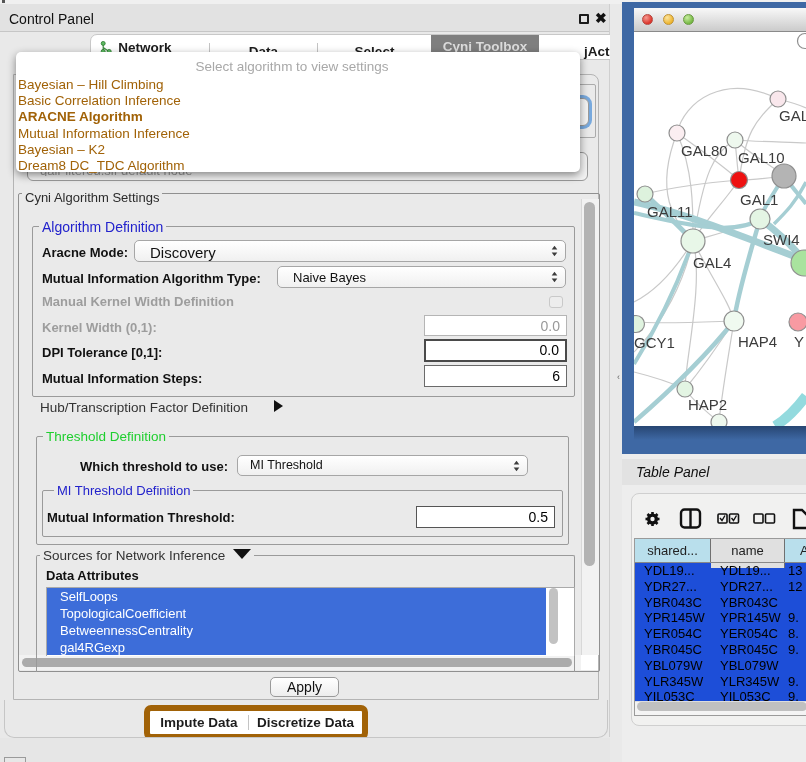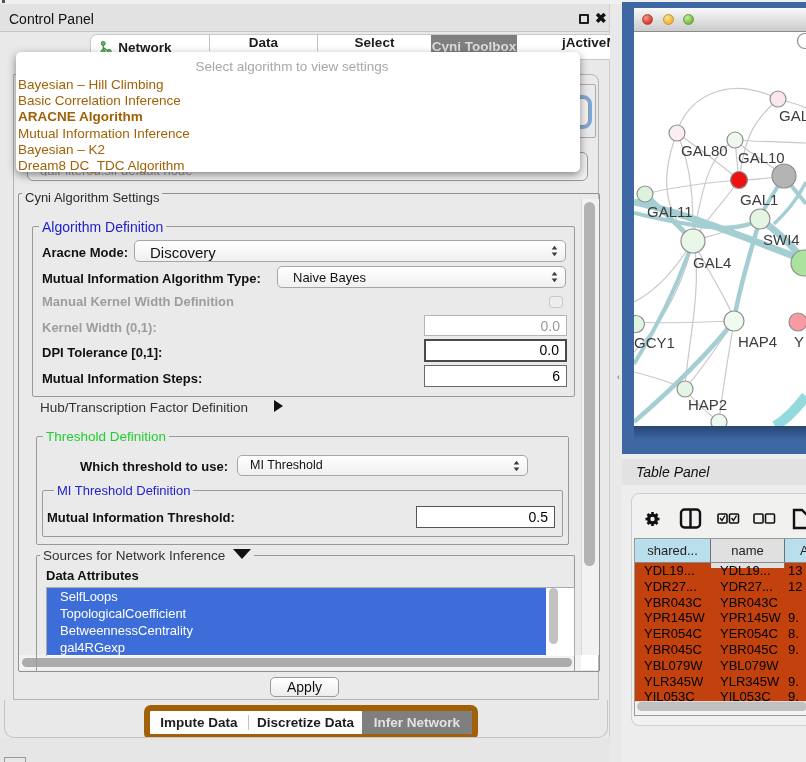--- a/index.html
+++ b/index.html
@@ -17,34 +17,34 @@
 <div class="abs" style="left:2px;top:0;width:3px;height:3px;background:#555;"></div>
 
 <div class="abs" style="left:0;top:4px;width:610px;height:27px;background:#e2e2e2;border-bottom:1px solid #c6c6c6;"></div>
 <div class="abs" style="left:9px;top:11px;font-size:14px;color:#111;">Control Panel</div>
 
 <div class="abs" style="left:579px;top:14px;width:6px;height:6px;border:2px solid #1a1a1a;border-radius:1px;"></div>
 <div class="abs" style="left:595px;top:10px;font-size:14px;font-weight:bold;color:#111;">✖</div>
 
 <div class="abs" style="left:609px;top:4px;width:1px;height:733px;background:#cfcfcf;"></div>
 
-<div class="abs" style="left:90px;top:34px;height:24px;background:#fff;border:1px solid #c8c8c8;border-radius:7px;overflow:hidden;display:flex;align-items:flex-start;font-size:13.5px;font-weight:bold;color:#1c1c1c;gap:28px;">
+<div class="abs" style="left:90px;top:34px;height:24px;background:#fff;border:1px solid #c8c8c8;border-radius:7px;overflow:hidden;display:flex;align-items:flex-end;font-size:13.5px;font-weight:bold;color:#1c1c1c;gap:28px;">
   <div style="width:90px;display:flex;align-items:center;justify-content:center;height:24px;box-sizing:border-box;">
     <svg width="12" height="13" viewBox="0 0 12 13" style="margin-right:6px;">
       <path d="M3.2 2.6 L3.2 10 M3.2 6.5 L9 10.4" stroke="#3f8c42" stroke-width="1.2" fill="none"></path>
       <circle cx="3.2" cy="2.4" r="2" fill="#5cb860" stroke="#2c7a2f" stroke-width="0.8"></circle>
       <circle cx="3.2" cy="10.4" r="2" fill="#5cb860" stroke="#2c7a2f" stroke-width="0.8"></circle>
       <circle cx="9.2" cy="10.4" r="2" fill="#5cb860" stroke="#2c7a2f" stroke-width="0.8"></circle>
     </svg>
     Network</div>
   <div style="width:1px;height:16px;background:#c4c4c4;"></div>
   <div style="width:51px;text-align:center;">Data</div>
   <div style="width:1px;height:16px;background:#c4c4c4;"></div>
   <div style="width:57px;text-align:center;">Select</div>
-  <div style="background:#7f7f7f;color:#dcdcdc;height:24px;line-height:24px;width:86px;text-align:center;">Cyni Toolbox</div>
+  <div style="background:#7f7f7f;color:#dcdcdc;height:24px;line-height:24px;width:108px;text-align:center;">Cyni Toolbox</div>
   <div style="width:143px;text-align:center;">jActiveMNodules</div>
 </div>
 
 <div class="abs" style="left:13px;top:74px;width:584px;height:624px;background:#eaeaea;border:1px solid #b4b4b4;border-radius:0 8px 0 0;"></div>
 
 <div class="abs" style="left:22px;top:84px;width:572px;height:52px;border:1px solid #ababab;border-radius:2px;"></div>
 <div class="abs" style="left:27px;top:98px;width:560px;height:26px;background:#f4f4f4;border:1px solid #9a9a9a;border-radius:6px;box-shadow:0 0 0 3px #78a9dd;"></div>
 
 <div class="abs" style="left:27px;top:152px;width:559px;height:27px;background:#f2f2f2;border:1px solid #9a9a9a;border-radius:6px;"></div>
 <div class="abs" style="left:40px;top:163px;width:500px;height:13px;overflow:hidden;font-size:13px;color:#9a9a9a;">galFiltered.sif default node</div>
@@ -119,21 +119,20 @@
 <div class="abs" style="left:46px;top:587px;width:527px;height:68px;background:#fff;border:1px solid #aaa;border-bottom:none;"></div>
 <div class="abs" style="left:47px;top:588px;width:499px;height:67px;background:#3d6dd9;color:#fff;font-size:13px;line-height:17px;padding:0 0 0 13px;box-sizing:border-box;">SelfLoops<br>TopologicalCoefficient<br>BetweennessCentrality<br>gal4RGexp</div>
 <div class="abs" style="left:549px;top:588px;width:9px;height:56px;background:#c2c2c2;border-radius:5px;"></div>
 
 <div class="abs" style="left:270px;top:677px;width:67px;height:18px;background:linear-gradient(#ffffff,#ededed);border:1px solid #9a9a9a;border-radius:5px;text-align:center;font-size:14px;color:#111;line-height:18px;">Apply</div>
 
 <div class="abs" style="left:144px;top:705px;height:23px;background:#fff;border:6px solid #a16207;border-radius:7px;overflow:hidden;display:flex;align-items:center;font-size:13.5px;font-weight:bold;color:#1c1c1c;">
   <div style="width:98px;text-align:center;">Impute Data</div>
   <div style="width:1px;height:15px;background:#c4c4c4;"></div>
   <div style="width:113px;text-align:center;">Discretize Data</div>
-  <div style="background:#7f7f7f;color:#e2e2e2;height:23px;line-height:23px;width:110px;text-align:center;">Infer Network</div>
 </div>
 
 <div class="abs" style="left:4px;top:700px;width:602px;height:37px;border-left:1px solid #c6c6c6;border-right:1px solid #c6c6c6;border-bottom:1px solid #c6c6c6;border-radius:0 0 10px 10px;"></div>
 <div class="abs" style="left:0;top:738px;width:610px;height:24px;background:#e6e6e6;"></div>
 
 <div class="abs" style="left:4px;top:757px;width:20px;height:10px;background:#e7e7e7;border:1px solid #9a9a9a;"></div>
 
 <div class="abs" style="left:16px;top:52px;width:564px;height:120px;background:#fff;border-radius:5px;box-shadow:0 3px 8px rgba(0,0,0,0.45);"></div>
 <div class="abs" style="left:16px;top:59px;width:552px;text-align:center;font-size:13.5px;color:#a8a8a8;">Select algorithm to view settings</div>
 <div class="abs" style="left:18px;top:77px;font-size:13.5px;color:#a16207;line-height:16.2px;">
@@ -268,21 +267,21 @@
 
   <g stroke="#111" stroke-width="1.6" fill="none">
     <rect x="110" y="6" width="9" height="9" rx="1"></rect>
     <rect x="121.5" y="6" width="9" height="9" rx="1"></rect>
   </g>
 
   <path d="M150 2 h8 l6 6 v12 h-14 z" fill="none" stroke="#111" stroke-width="2.4"></path>
 </svg>
 </div>
 
-<div class="abs" style="left:634px;top:538px;width:172px;height:176px;background:#c2410c;border:1px solid #9a9a9a;border-right:none;overflow:hidden;">
+<div class="abs" style="left:634px;top:538px;width:172px;height:176px;background:#1d4ed8;border:1px solid #9a9a9a;border-right:none;overflow:hidden;">
 
   <div class="abs" style="left:0;top:0;width:75px;height:23px;background:#b9dfec;border-right:1px solid #707070;text-align:center;font-size:13px;line-height:23px;color:#222;">shared...</div>
   <div class="abs" style="left:76px;top:0;width:73px;height:29px;background:#e0e0e0;border-right:1px solid #707070;text-align:center;font-size:13px;line-height:23px;color:#222;">name</div>
   <div class="abs" style="left:150px;top:0;width:22px;height:23px;background:#b9dfec;font-size:13px;line-height:23px;color:#222;padding-left:15px;box-sizing:border-box;">A</div>
   <div class="abs" style="left:0;top:23px;width:172px;height:1px;background:#888;"></div>
 
   <div class="abs" style="left:9px;top:24px;font-size:13px;line-height:15.8px;color:#000;">YDL19...<br>YDR27...<br>YBR043C<br>YPR145W<br>YER054C<br>YBR045C<br>YBL079W<br>YLR345W<br>YIL053C</div>
   <div class="abs" style="left:85px;top:24px;font-size:13px;line-height:15.8px;color:#000;">YDL19...<br>YDR27...<br>YBR043C<br>YPR145W<br>YER054C<br>YBR045C<br>YBL079W<br>YLR345W<br>YIL053C</div>
   <div class="abs" style="left:153px;top:24px;font-size:13px;line-height:15.8px;color:#000;">13<br>12<br><br>9.<br>8.<br>9.<br><br>9.<br>9.</div>
 

